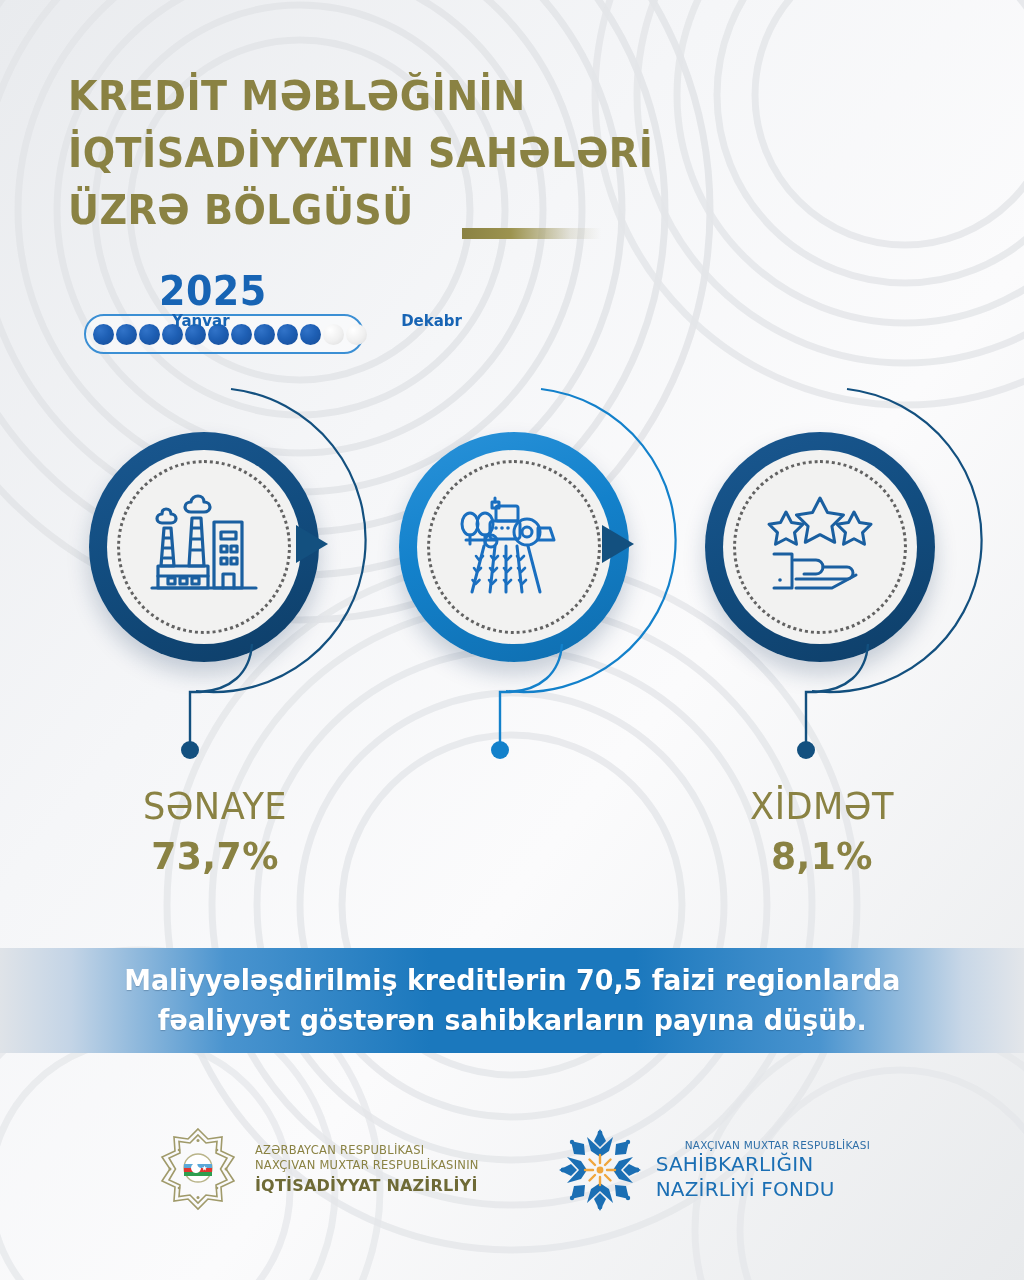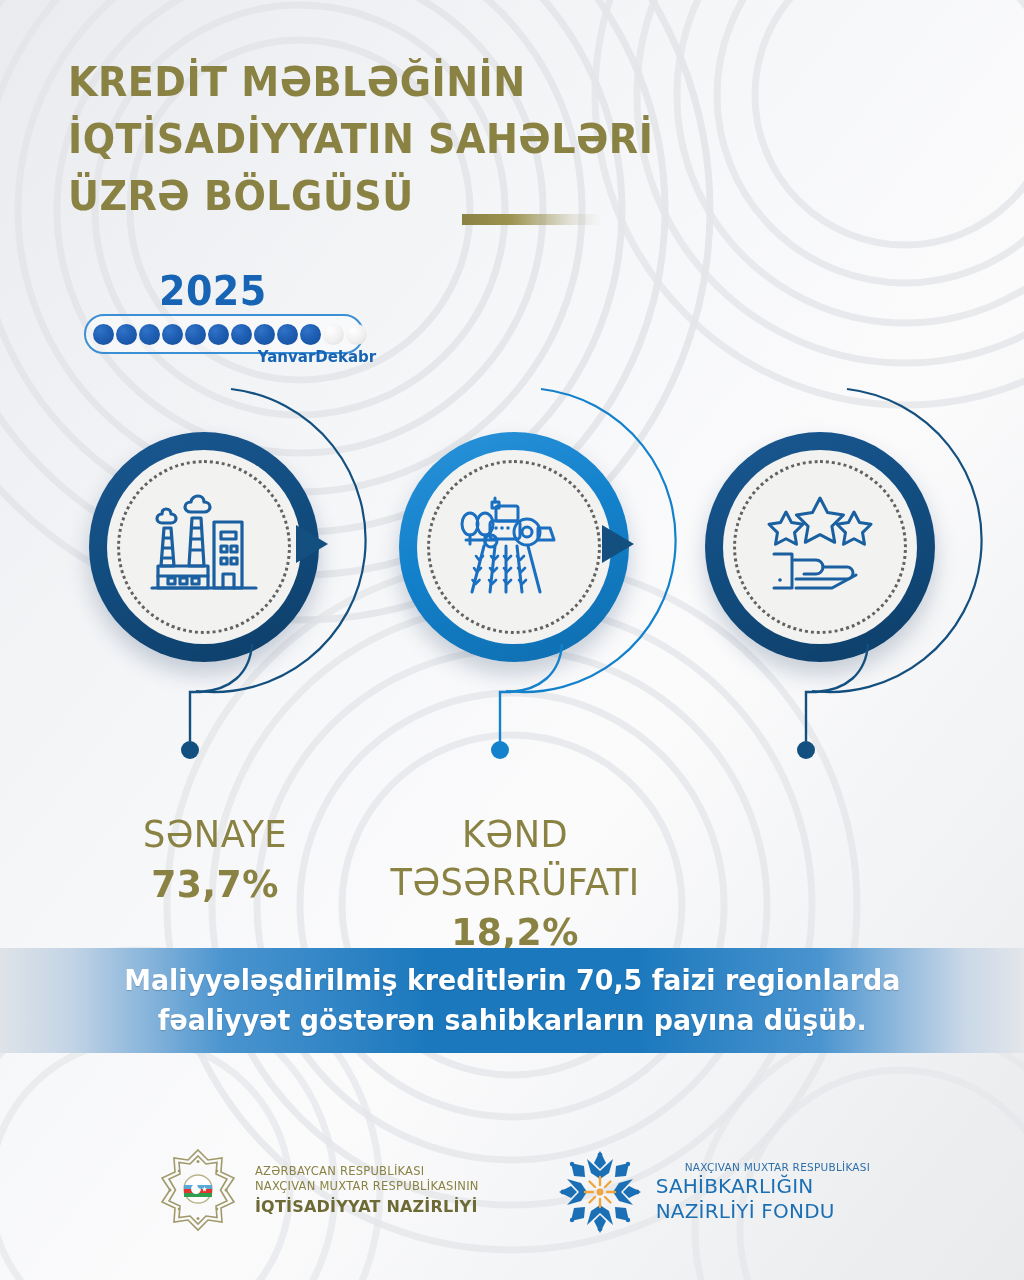--- a/index.html
+++ b/index.html
@@ -19,21 +19,21 @@
       linear-gradient(115deg,#eceef0 0%,#f4f5f7 28%,#fafbfc 50%,#f2f3f5 74%,#e9ebed 100%);
     overflow:hidden;
   }
 
   
   .bgwrap{position:absolute; inset:0; overflow:hidden; pointer-events:none;}
   .bgwrap svg{position:absolute;}
 
   
   .title-block{
-    position:absolute; left:68px; top:54px; width:640px;
+    position:absolute; left:68px; top:68px; width:640px;
   }
   .title-line{
     font-size:41px;
     line-height:57px;
     font-weight:bold;
     letter-spacing:.5px;
     color:#8a8243;
     font-family:"DejaVu Sans", sans-serif;
     transform:scaleX(.93);
     transform-origin:left center;
@@ -75,24 +75,23 @@
   }
   .dot.on{
     background:radial-gradient(circle at 34% 30%,#3173c8 0%,#1e5fb4 45%,#164c96 100%);
   }
   .dot.off{
     background:radial-gradient(circle at 34% 30%,#ffffff 0%,#f0f0f0 55%,#dcdcdc 100%);
   }
   .month-labels{
     position:absolute; left:172px; top:312px;
     width:290px;
-    display:flex; justify-content:center;
+    display:flex; justify-content:space-between;
     font-size:15px; font-weight:bold; color:#1764b4;
     font-family:"DejaVu Sans", sans-serif;
-    margin-top:36px;
   }
 
   
   .circles{ position:absolute; left:0; top:395px; width:1024px; height:300px; }
 
   .node{ position:absolute; width:300px; height:300px; }
   .node.n1{ left:62px;  top:10px; }
   .node.n2{ left:372px; top:10px; }
   .node.n3{ left:678px; top:10px; }
 
@@ -126,21 +125,20 @@
 
   
   .connectors{ position:absolute; left:0; top:640px; width:1024px; height:140px; }
 
   
   .labels{ position:absolute; left:0; top:775px; width:1024px; height:160px; }
   .lab{
     position:absolute; text-align:center;
     font-family:"DejaVu Sans", sans-serif;
     color:#8a8243;
-    margin-top:28px;
   }
   .lab .name{
     font-size:37px; line-height:48px;
     letter-spacing:.5px;
     transform:scaleX(.95);
   }
   .lab .pct{
     font-size:38px; line-height:50px;
     font-weight:bold; letter-spacing:.5px;
     transform:scaleX(.95);
@@ -167,21 +165,21 @@
     font-family:"DejaVu Sans", sans-serif;
     letter-spacing:0;
     text-shadow:0 1px 1px rgba(10,40,70,.25);
     transform:scaleX(.96);
   }
 
   
   .footer{
     position:absolute; left:0; top:1105px;
     width:1024px; height:130px;
-    display:flex; align-items:flex-end; justify-content:center;
+    display:flex; align-items:center; justify-content:center;
     gap:78px;
   }
   .logo{ display:flex; align-items:center; gap:13px; }
   .logo-text{ font-family:"DejaVu Sans", sans-serif; }
 
   .lt-small{
     font-size:11.5px; line-height:15px;
     letter-spacing:.25px;
     color:#8a8243;
   }
@@ -426,23 +424,23 @@
         <circle cx="806" cy="110" r="9" fill="#13507f"></circle>
       </g>
     </svg>
   </div>
 
   <div class="labels">
     <div class="lab l1">
       <div class="name">SƏNAYE</div>
       <div class="pct">73,7%</div>
     </div>
-    <div class="lab l2">
-      <div class="name">KƏND TƏSƏRRÜFATI</div>
-      <div class="pct">18,2%</div>
+    <div class="lab l3">
+      <div class="name">XİDMƏT</div>
+      <div class="pct">8,1%</div>
     </div>
   </div>
 
   <div class="banner">
     <div>Maliyyələşdirilmiş kreditlərin 70,5 faizi regionlarda</div>
     <div>fəaliyyət göstərən sahibkarların payına düşüb.</div>
   </div>
 
   <div class="footer">
 

